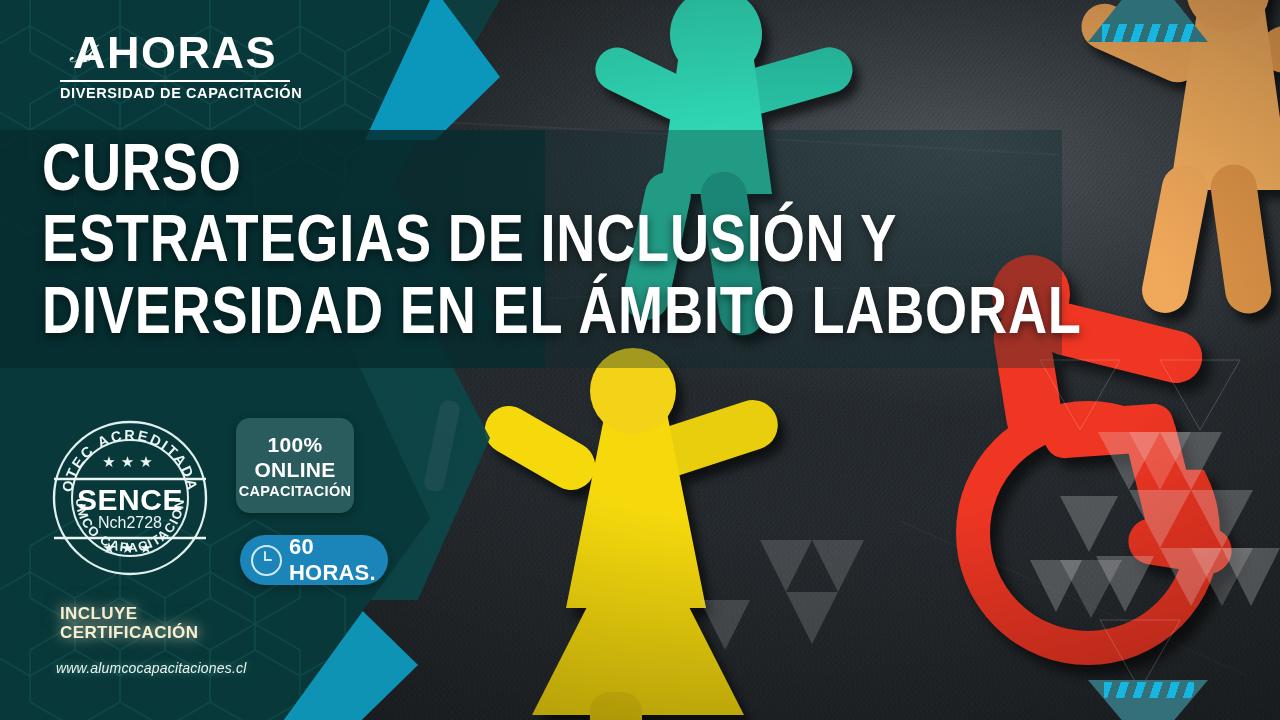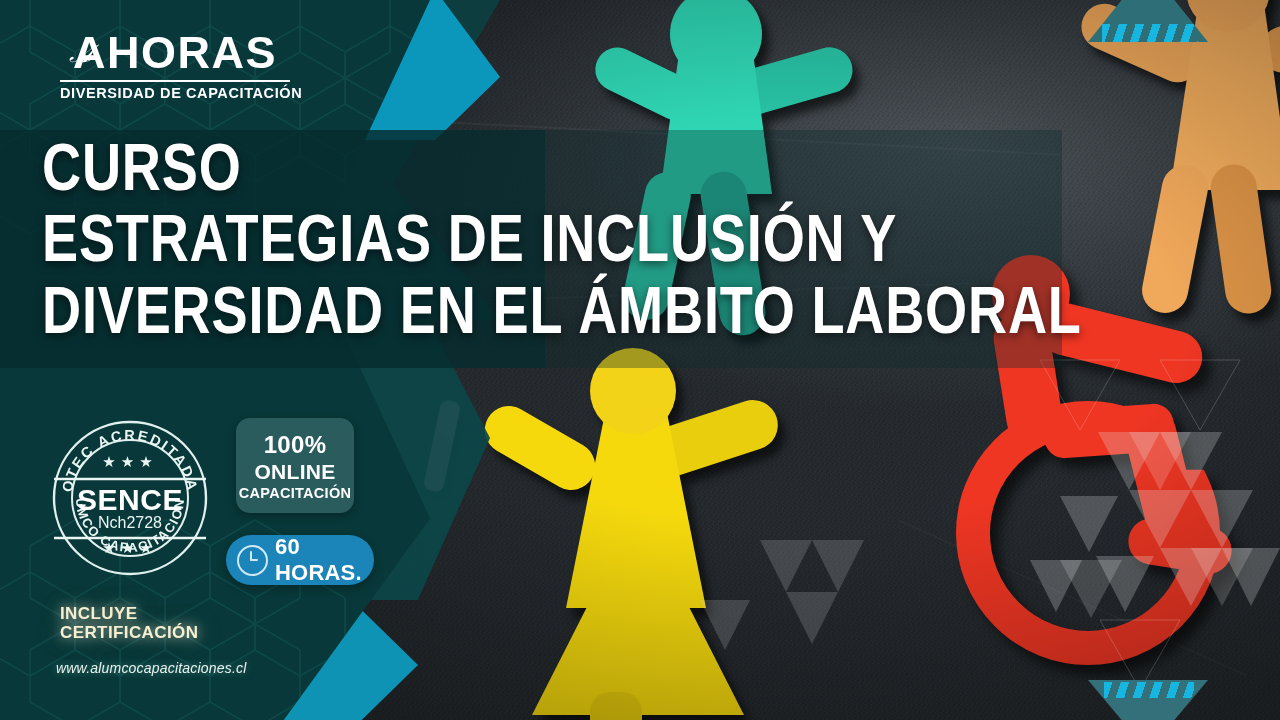--- a/index.html
+++ b/index.html
@@ -165,26 +165,26 @@
   .seal{position:absolute;left:50px;top:418px;width:160px;height:160px;}
   .seal svg{display:block;}
 
   
   .badge-online{
     position:absolute;left:236px;top:418px;width:118px;height:95px;
     background:#2a5c5e;border-radius:14px;
     display:flex;flex-direction:column;align-items:center;justify-content:center;gap:1px;
     box-shadow:0 3px 10px rgba(0,0,0,.3);
   }
-  .b-100{color:#fff;font-size:24px;font-weight:bold;letter-spacing:.3px;}
+  .b-100{color:#fff;font-size:21px;font-weight:bold;letter-spacing:.3px;}
   .b-online{color:#fff;font-size:21px;font-weight:bold;letter-spacing:.3px;}
   .b-asinc{color:#fff;font-size:14.5px;font-weight:bold;letter-spacing:.3px;}
 
   .badge-hours{
-    position:absolute;left:226px;top:535px;width:148px;height:50px;
+    position:absolute;left:240px;top:535px;width:148px;height:50px;
     background:#1b84b8;border-radius:25px;
     display:flex;align-items:center;gap:7px;padding-left:11px;box-sizing:border-box;
     box-shadow:0 3px 10px rgba(0,0,0,.3);
   }
   .clock{width:27px;height:27px;border:2.5px solid #cfe9f5;border-radius:50%;position:relative;flex:0 0 auto;}
   .clock::before{content:"";position:absolute;left:11px;top:4px;width:2px;height:10px;background:#cfe9f5;border-radius:1px;}
   .clock::after{content:"";position:absolute;left:11px;top:12px;width:8px;height:2px;background:#cfe9f5;border-radius:1px;}
   .b-hours{color:#fff;font-size:22px;font-weight:bold;letter-spacing:.2px;}
 
   

